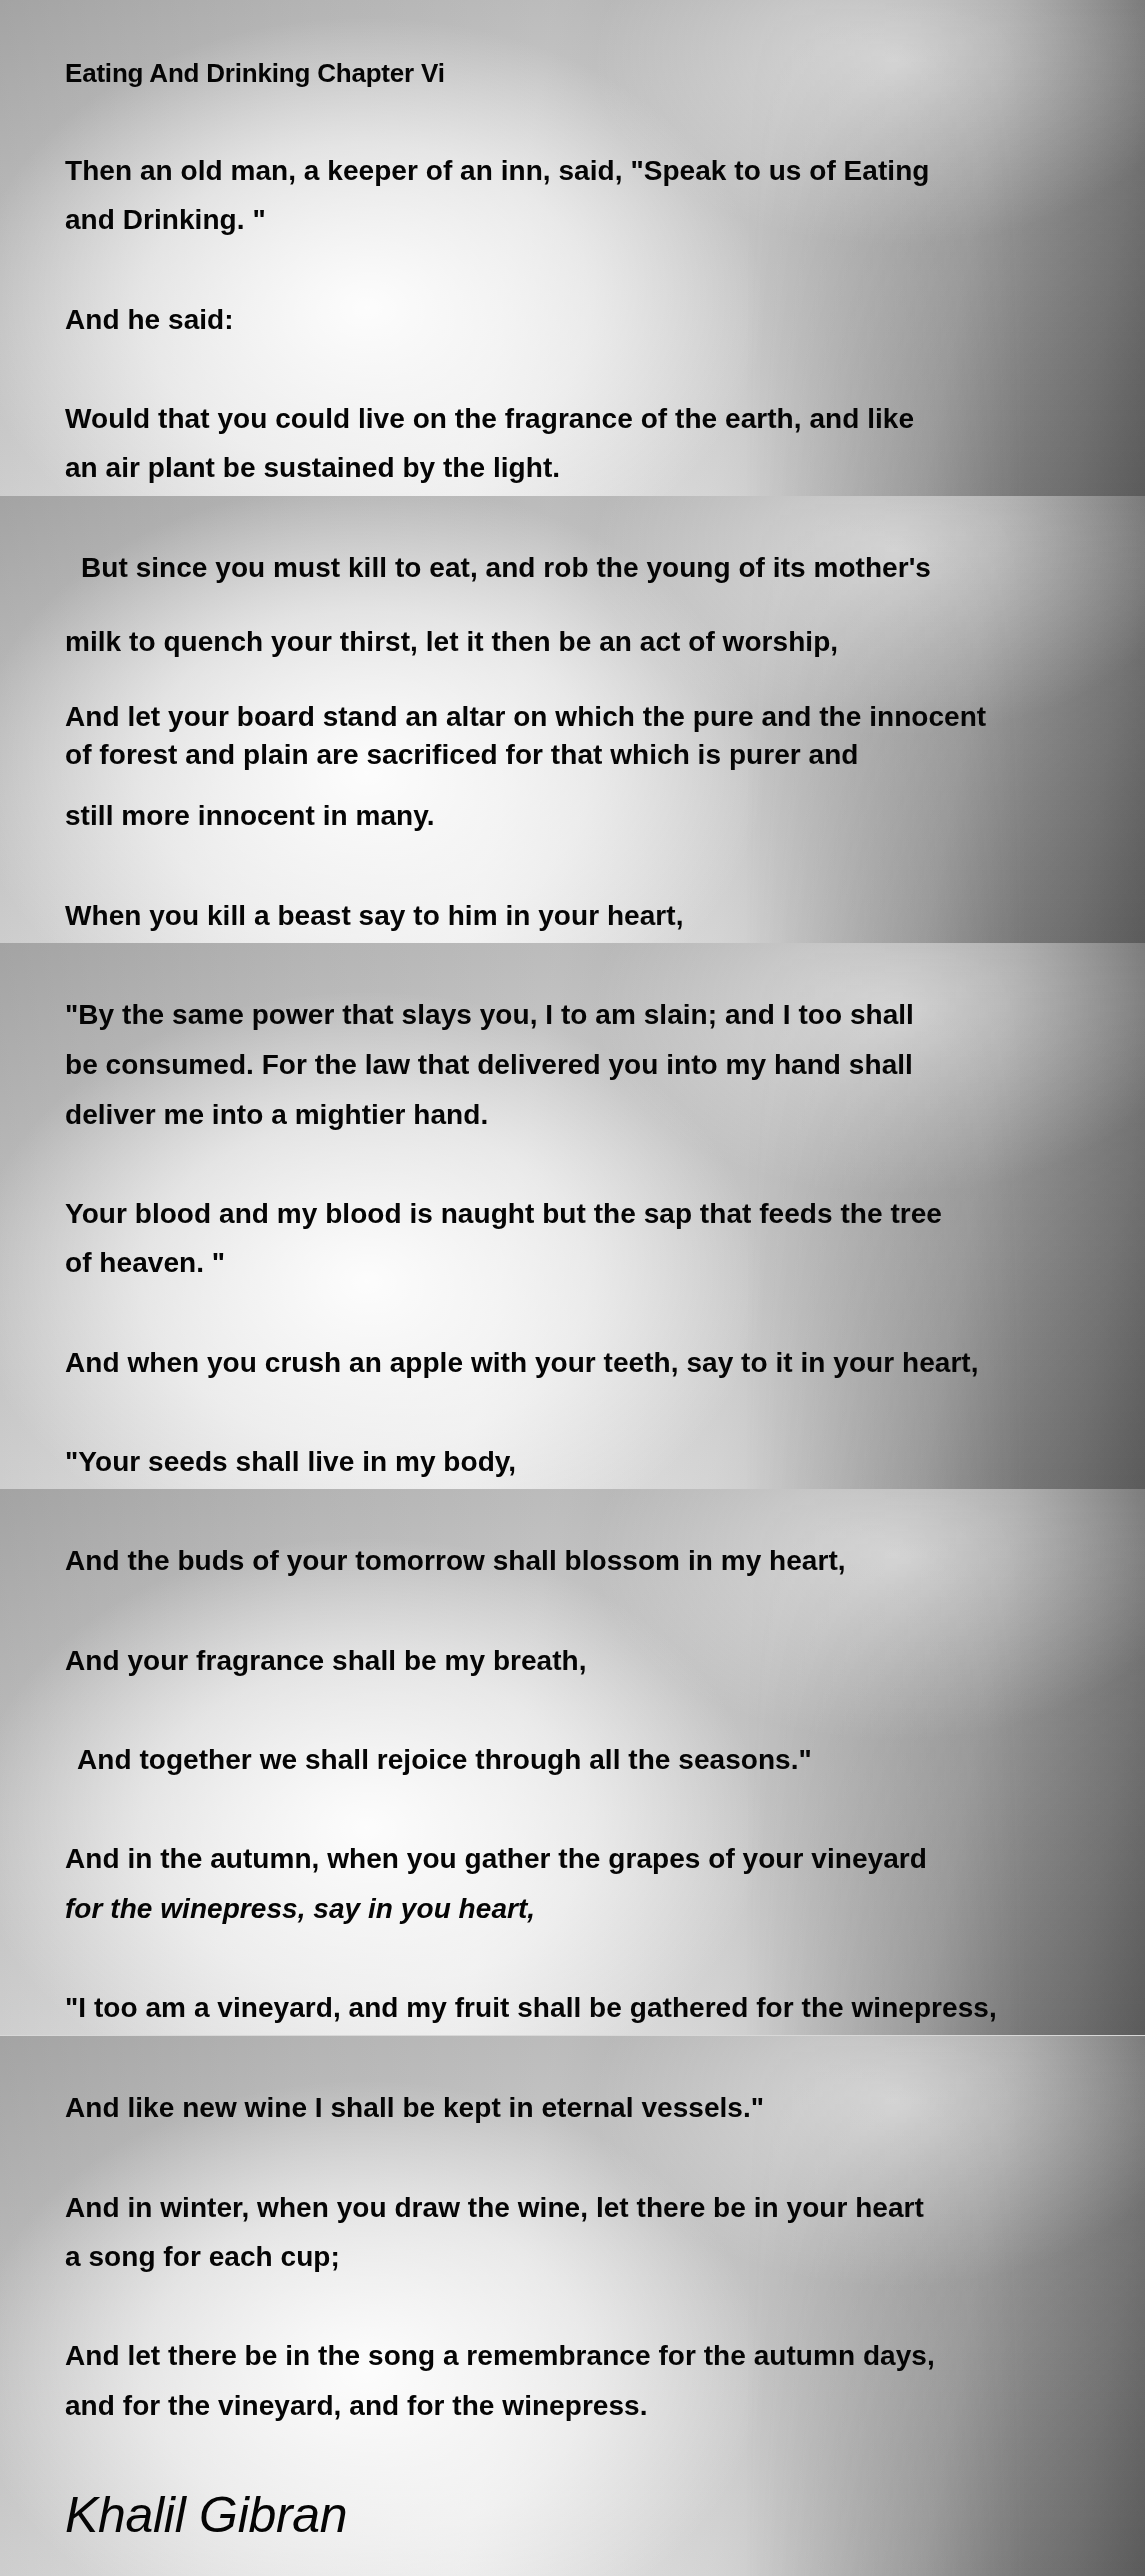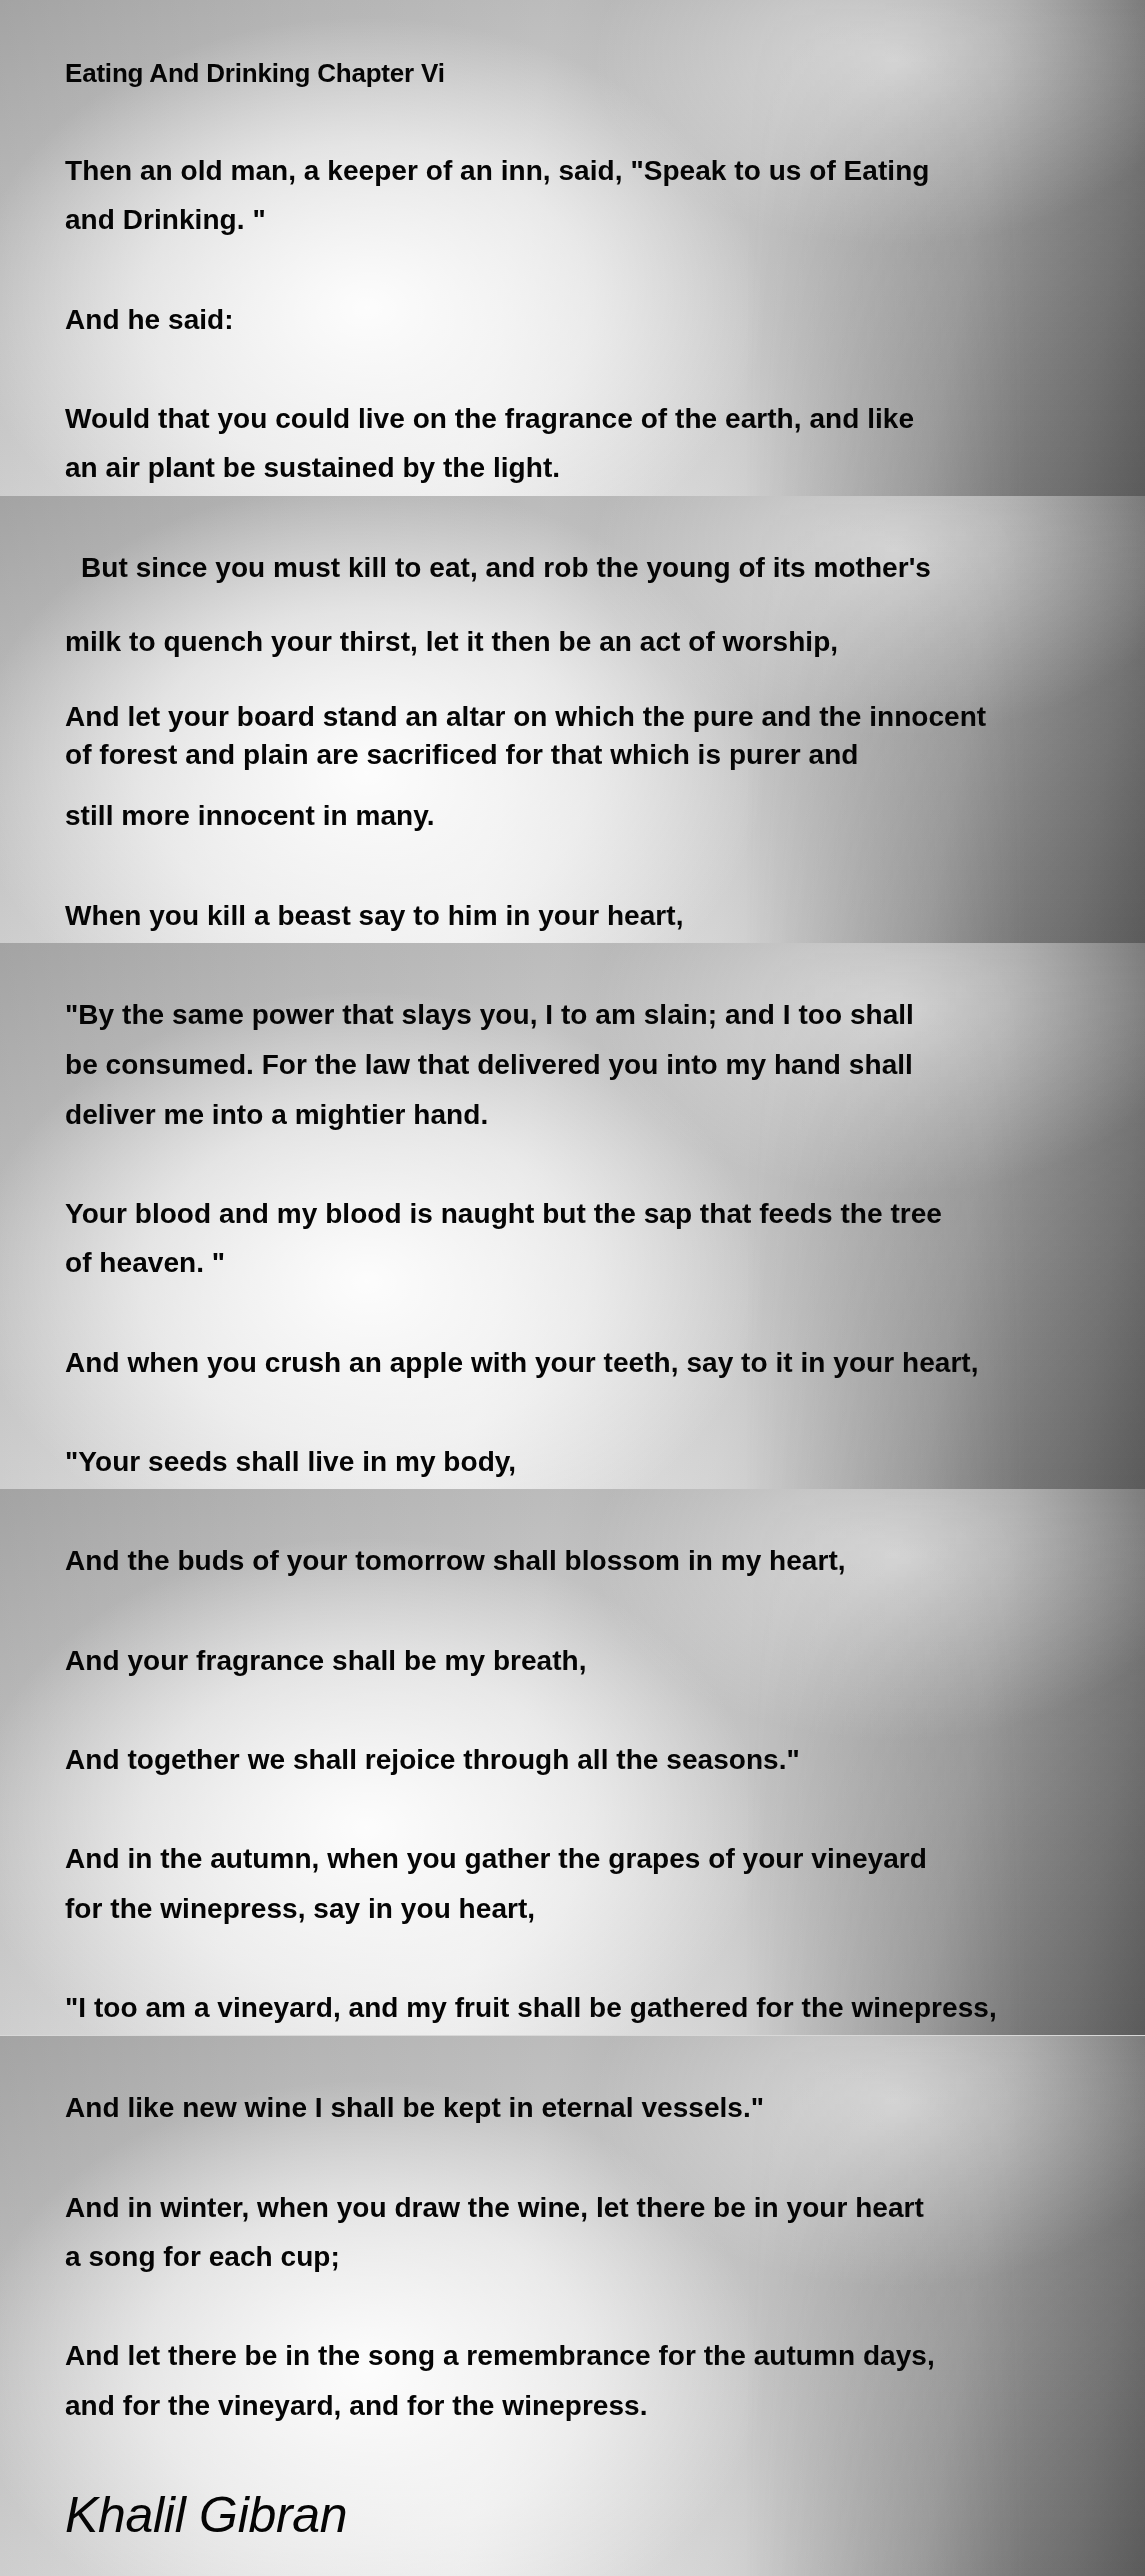--- a/index.html
+++ b/index.html
@@ -106,23 +106,23 @@
       <div class="line" style="top:306px;">of heaven. "</div>
       <div class="line" style="top:406px;">And when you crush an apple with your teeth, say to it in your heart,</div>
       <div class="line" style="top:505px;">"Your seeds shall live in my body,</div>
     </div>
   </section>
 
   <section class="panel" style="top:1489px;height:546px;">
     <div class="panel-content">
       <div class="line" style="top:58px;">And the buds of your tomorrow shall blossom in my heart,</div>
       <div class="line" style="top:158px;">And your fragrance shall be my breath,</div>
-      <div class="line" style="top:257px;">And together we shall rejoice through all the seasons."</div>
+      <div class="line" style="top:257px;margin-left:12px;">And together we shall rejoice through all the seasons."</div>
       <div class="line" style="top:356px;">And in the autumn, when you gather the grapes of your vineyard</div>
-      <div class="line" style="top:406px;">for the winepress, say in you heart,</div>
+      <div class="line" style="top:406px;font-style:italic;">for the winepress, say in you heart,</div>
       <div class="line" style="top:505px;">"I too am a vineyard, and my fruit shall be gathered for the winepress,</div>
     </div>
   </section>
 
   <section class="panel" style="top:2036px;height:540px;">
     <div class="panel-content">
       <div class="line" style="top:58px;">And like new wine I shall be kept in eternal vessels."</div>
       <div class="line" style="top:158px;">And in winter, when you draw the wine, let there be in your heart</div>
       <div class="line" style="top:207px;">a song for each cup;</div>
       <div class="line" style="top:306px;">And let there be in the song a remembrance for the autumn days,</div>

